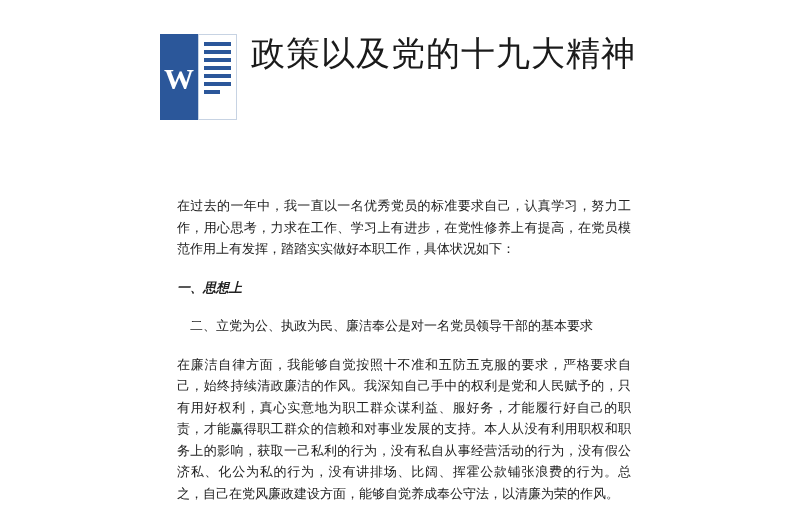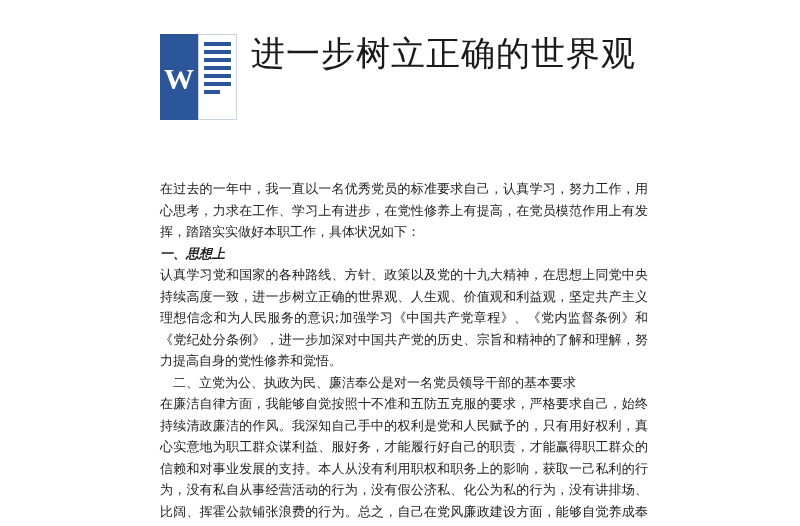--- a/index.html
+++ b/index.html
@@ -93,21 +93,21 @@
     left: 160px;
     top: 178px;
     width: 488px;
     font-size: 13px;
     line-height: 21.5px;
     color: #222222;
     text-align: justify;
     text-justify: inter-ideograph;
   }
   .body-text p {
-    margin: 0;
+    margin: 17px;
     padding: 0;
   }
   .body-text p.heading {
     font-weight: bold;
     font-style: italic;
   }
   .body-text p.heading-indent {
     font-weight: normal;
     text-indent: 13px;
   }
@@ -125,25 +125,24 @@
       <div class="ic-right">
         <i></i>
         <i></i>
         <i></i>
         <i></i>
         <i></i>
         <i></i>
         <i class="short"></i>
       </div>
     </div>
-    <div class="doc-title">进一步树立正确的世界观</div>
+    <div class="doc-title">政策以及党的十九大精神</div>
   </div>
 
   <div class="body-text">
     <p class="normal">在过去的一年中，我一直以一名优秀党员的标准要求自己，认真学习，努力工作，用心思考，力求在工作、学习上有进步，在党性修养上有提高，在党员模范作用上有发挥，踏踏实实做好本职工作，具体状况如下：</p>
     <p class="heading">一、思想上</p>
-    <p class="normal">认真学习党和国家的各种路线、方针、政策以及党的十九大精神，在思想上同党中央持续高度一致，进一步树立正确的世界观、人生观、价值观和利益观，坚定共产主义理想信念和为人民服务的意识;加强学习《中国共产党章程》、《党内监督条例》和《党纪处分条例》，进一步加深对中国共产党的历史、宗旨和精神的了解和理解，努力提高自身的党性修养和觉悟。</p>
     <p class="heading-indent">二、立党为公、执政为民、廉洁奉公是对一名党员领导干部的基本要求</p>
     <p class="normal">在廉洁自律方面，我能够自觉按照十不准和五防五克服的要求，严格要求自己，始终持续清政廉洁的作风。我深知自己手中的权利是党和人民赋予的，只有用好权利，真心实意地为职工群众谋利益、服好务，才能履行好自己的职责，才能赢得职工群众的信赖和对事业发展的支持。本人从没有利用职权和职务上的影响，获取一己私利的行为，没有私自从事经营活动的行为，没有假公济私、化公为私的行为，没有讲排场、比阔、挥霍公款铺张浪费的行为。总之，自己在党风廉政建设方面，能够自觉养成奉公守法，以清廉为荣的作风。</p>
 
   </div>
 
 </div>
 
 </body></html>

